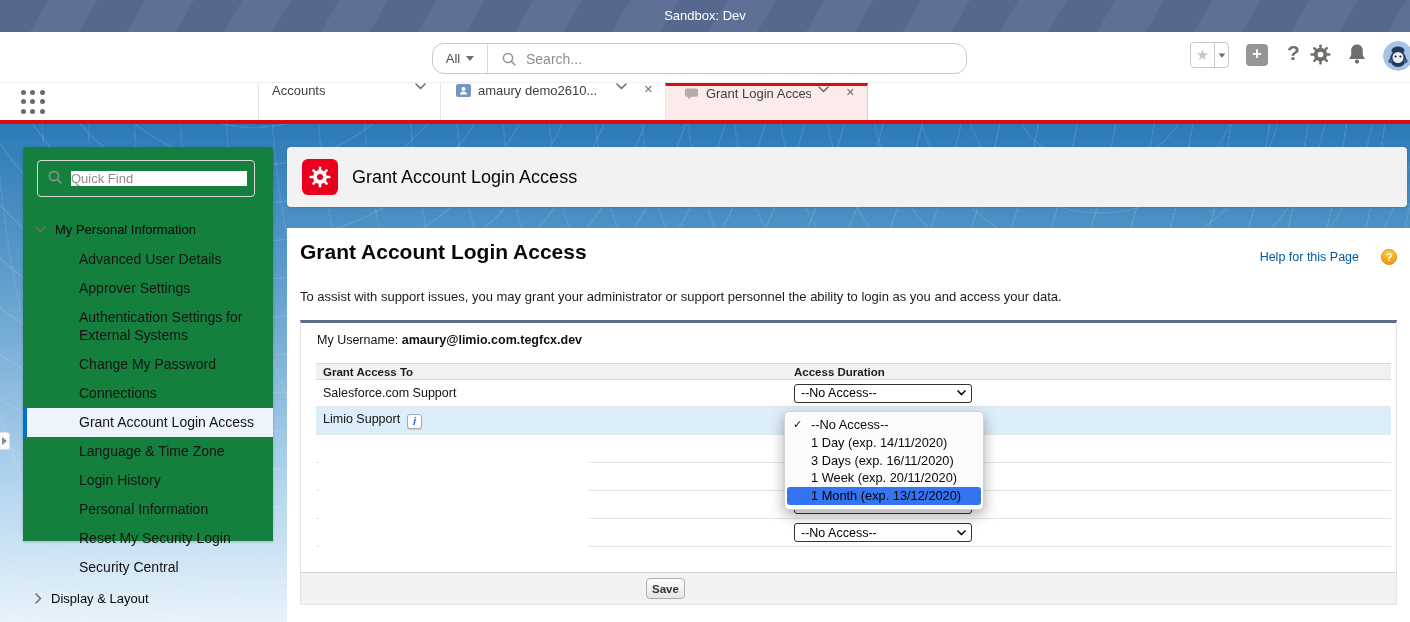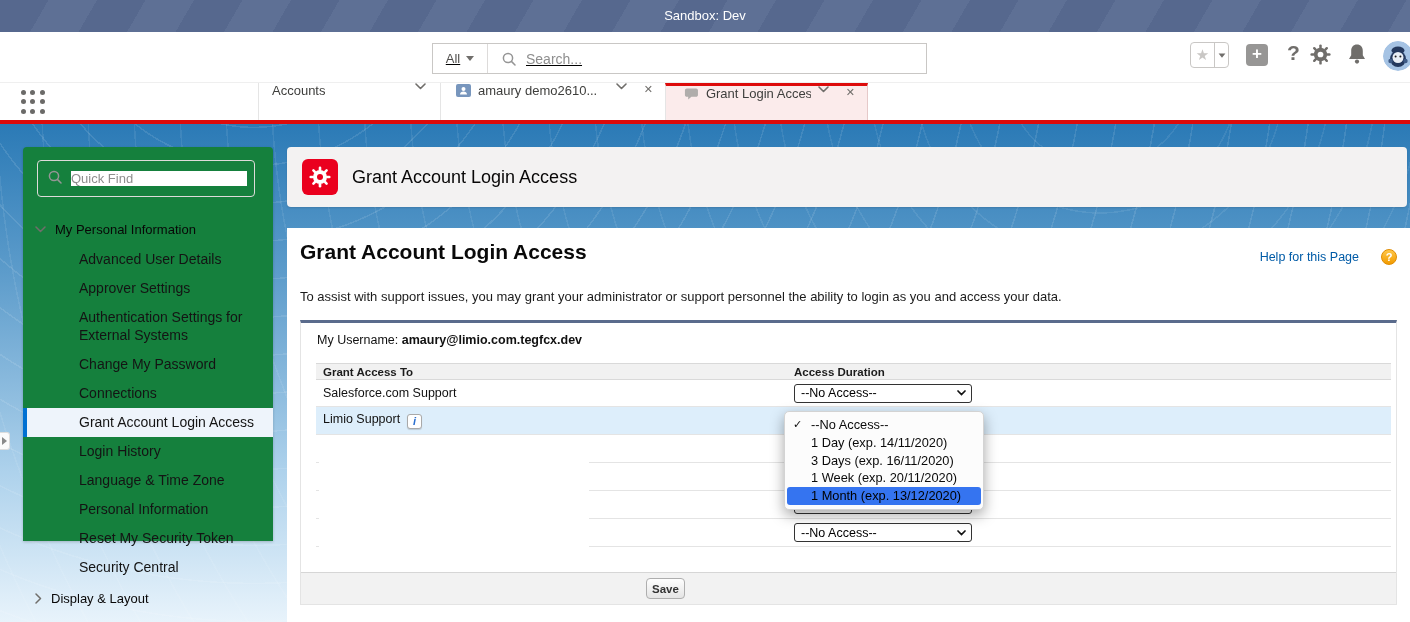--- a/index.html
+++ b/index.html
@@ -10,21 +10,21 @@
     -webkit-font-smoothing:antialiased;
   }
   
   .sandbox-bar {
     position:absolute; left:0; top:0; width:1410px; height:32px;
     background:repeating-linear-gradient(120deg,#56688e 0 42px,#5e7095 42px 84px);
     color:#fff; font-size:13px; text-align:center; line-height:32px;
   }
   
   .ghdr { position:absolute; left:0; top:32px; width:1410px; height:51px; background:#fff; border-bottom:1px solid #efefef; }
-  .searchbox { position:absolute; left:432px; top:11px; width:495px; height:31px; border:1px solid #c9c7c5; border-radius:0; display:flex; align-items:center; background:#fff;text-decoration:underline; }
+  .searchbox { position:absolute; left:432px; top:11px; width:535px; height:31px; border:1px solid #c9c7c5; border-radius:12px; display:flex; align-items:center; background:#fff; }
   .scope { width:55px; height:100%; border-right:1px solid #dddbda; display:flex; align-items:center; justify-content:center; gap:6px; font-size:13px; color:#514f4d; cursor:pointer; }
   .tri-down { width:0; height:0; border-left:4px solid transparent; border-right:4px solid transparent; border-top:5px solid #706e6b; }
   .mag { margin-left:14px; display:flex; }
   .searchbox input { border:none; outline:none; flex:1; font-size:14px; color:#514f4d; margin-left:10px; background:transparent; font-family:inherit; }
   input::placeholder { color:#8e8e8e; }
   .fav { position:absolute; left:1190px; top:10px; width:39px; height:26px; border:1px solid #c9c7c5; border-radius:4px; display:flex; }
   .fav .star { width:23px; display:flex; align-items:center; justify-content:center; color:#c9c7c5; font-size:15px; cursor:pointer; }
   .fav .dd { width:14px; border-left:1px solid #c9c7c5; display:flex; align-items:center; justify-content:center; cursor:pointer; }
   .fav .dd .tri-down { transform:scale(.85); }
   .plusbtn { position:absolute; left:1246px; top:12px; width:22px; height:22px; background:#979695; border-radius:4px; color:#fff; font-size:17px; line-height:20px; text-align:center; font-weight:700; cursor:pointer; }
@@ -227,24 +227,24 @@
       </svg>
     <span>My Personal Information</span>
   </div>
   <div class="nav">
     <div class="nav-item">Advanced User Details</div>
     <div class="nav-item">Approver Settings</div>
     <div class="nav-item">Authentication Settings for External Systems</div>
     <div class="nav-item">Change My Password</div>
     <div class="nav-item">Connections</div>
     <div class="nav-item sel">Grant Account Login Access</div>
+    <div class="nav-item">Language &amp; Time Zone</div>
     <div class="nav-item">Login History</div>
-    <div class="nav-item">Language &amp; Time Zone</div>
     <div class="nav-item">Personal Information</div>
-    <div class="nav-item">Reset My Security Token</div>
+    <div class="nav-item">Reset My Security Login</div>
     <div class="nav-item">Security Central</div>
   </div>
   <div class="sec collapsed">
     <svg width="7" height="11" viewBox="0 0 7 11">
         <path d="M1 1l4.5 4.5L1 10" fill="none" stroke="#706e6b" stroke-width="1.5" stroke-linecap="round" stroke-linejoin="round"></path>
       </svg>
     <span>Display &amp; Layout</span>
   </div>
 </div>
 <div class="handle">

